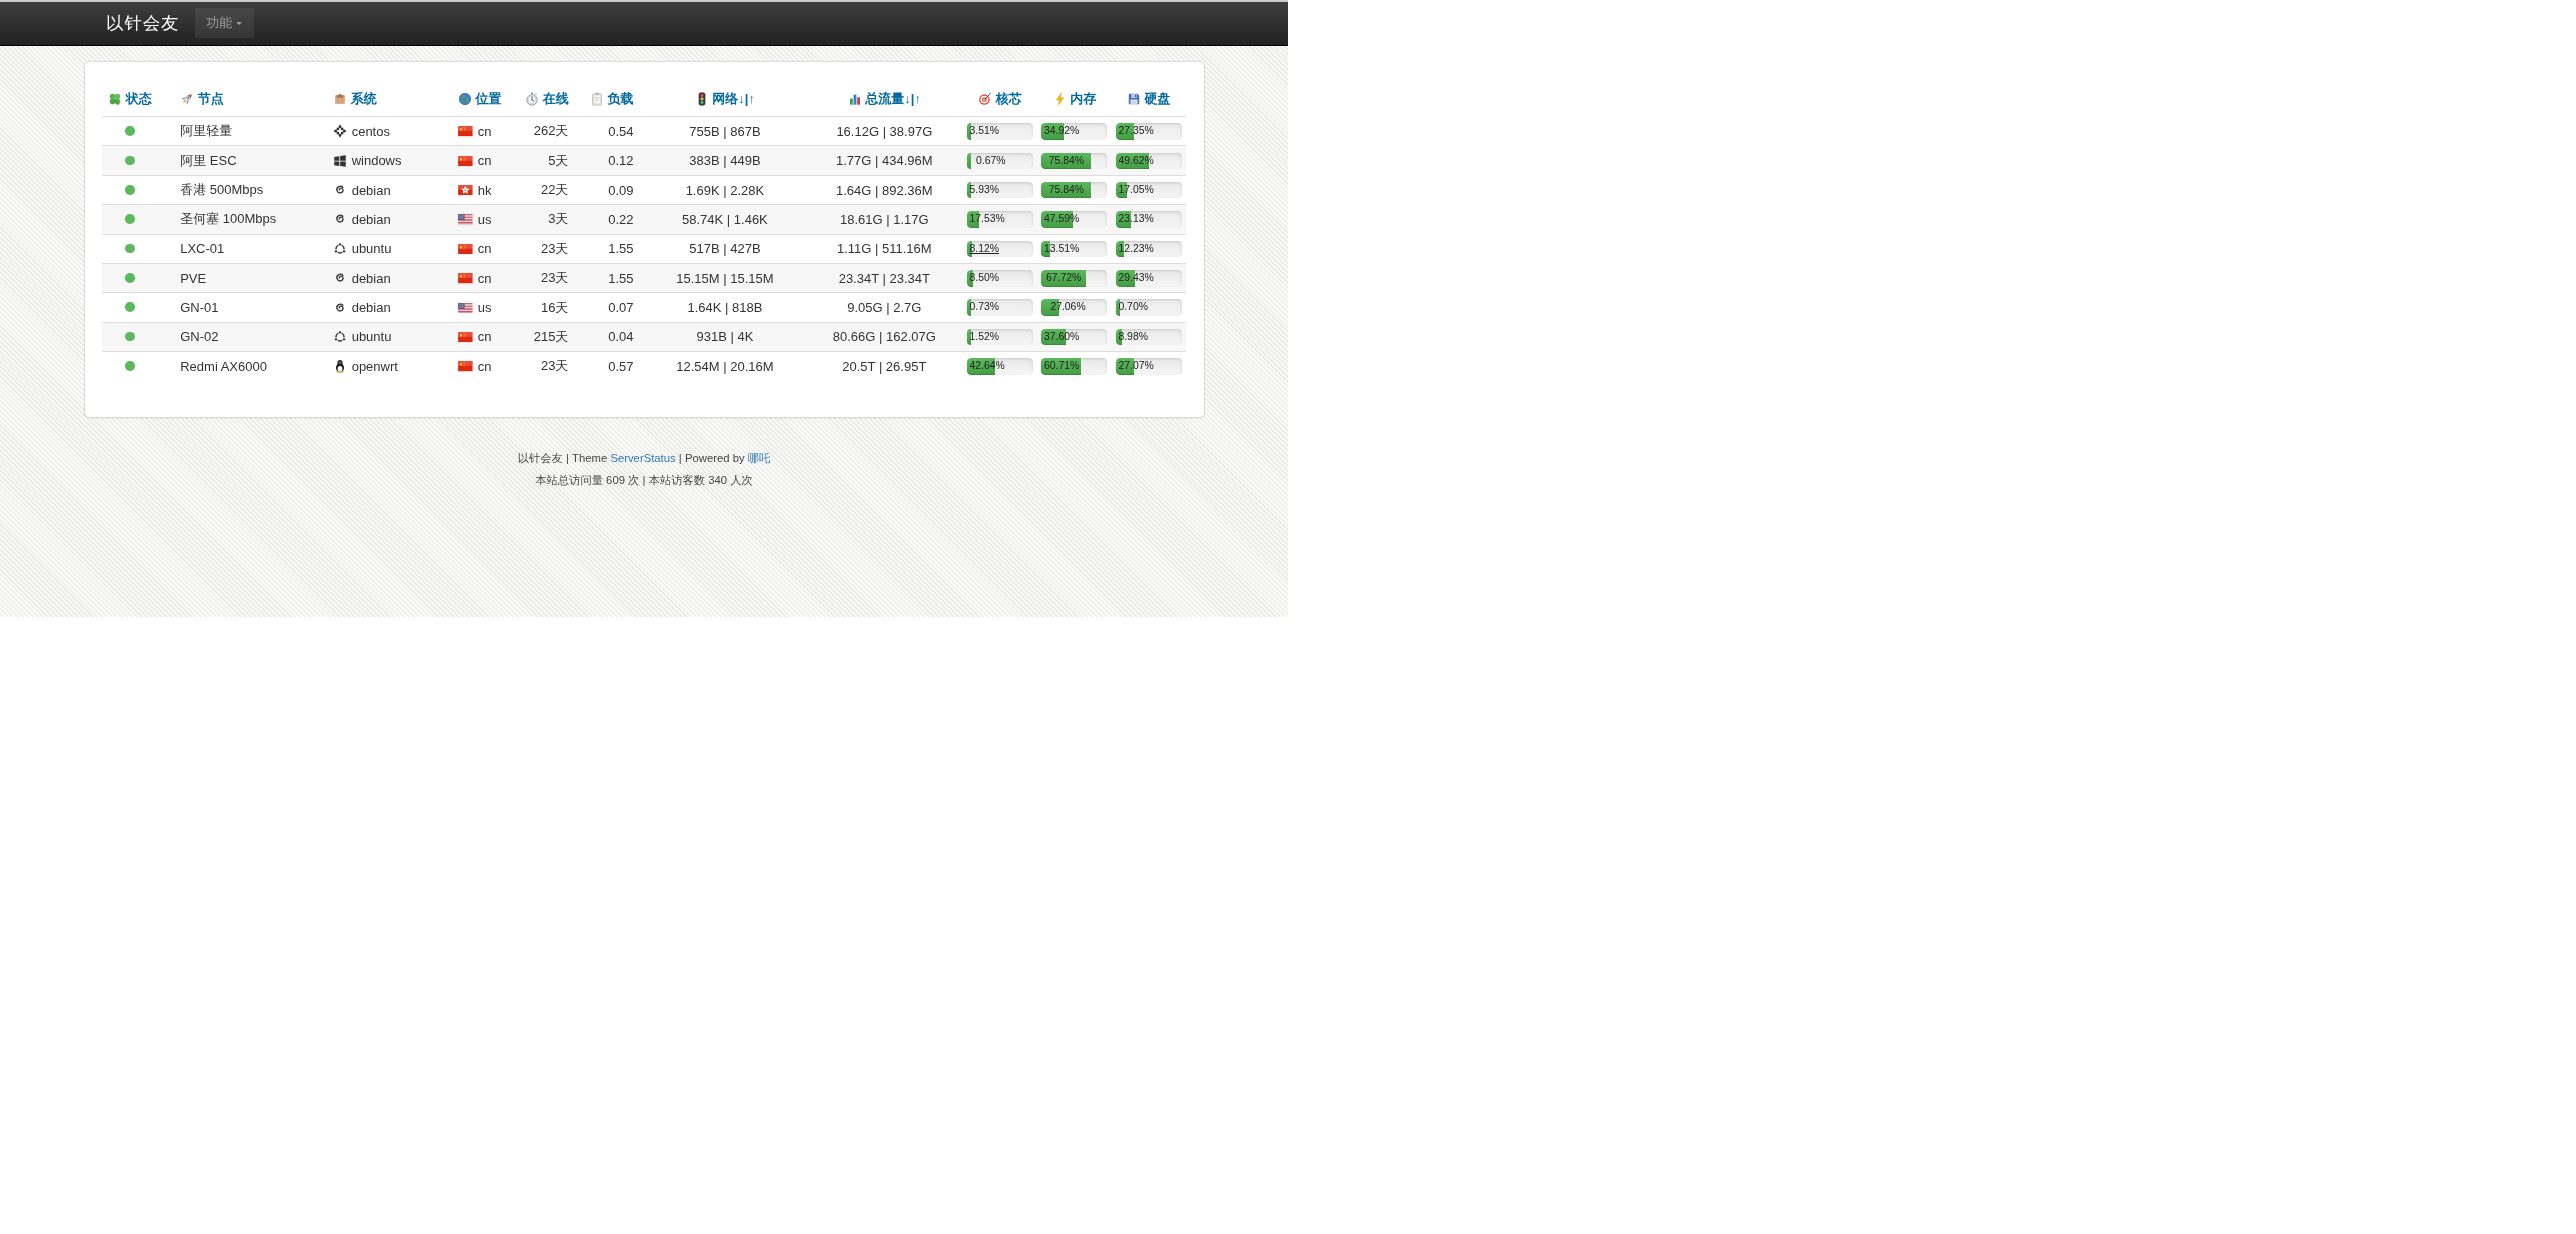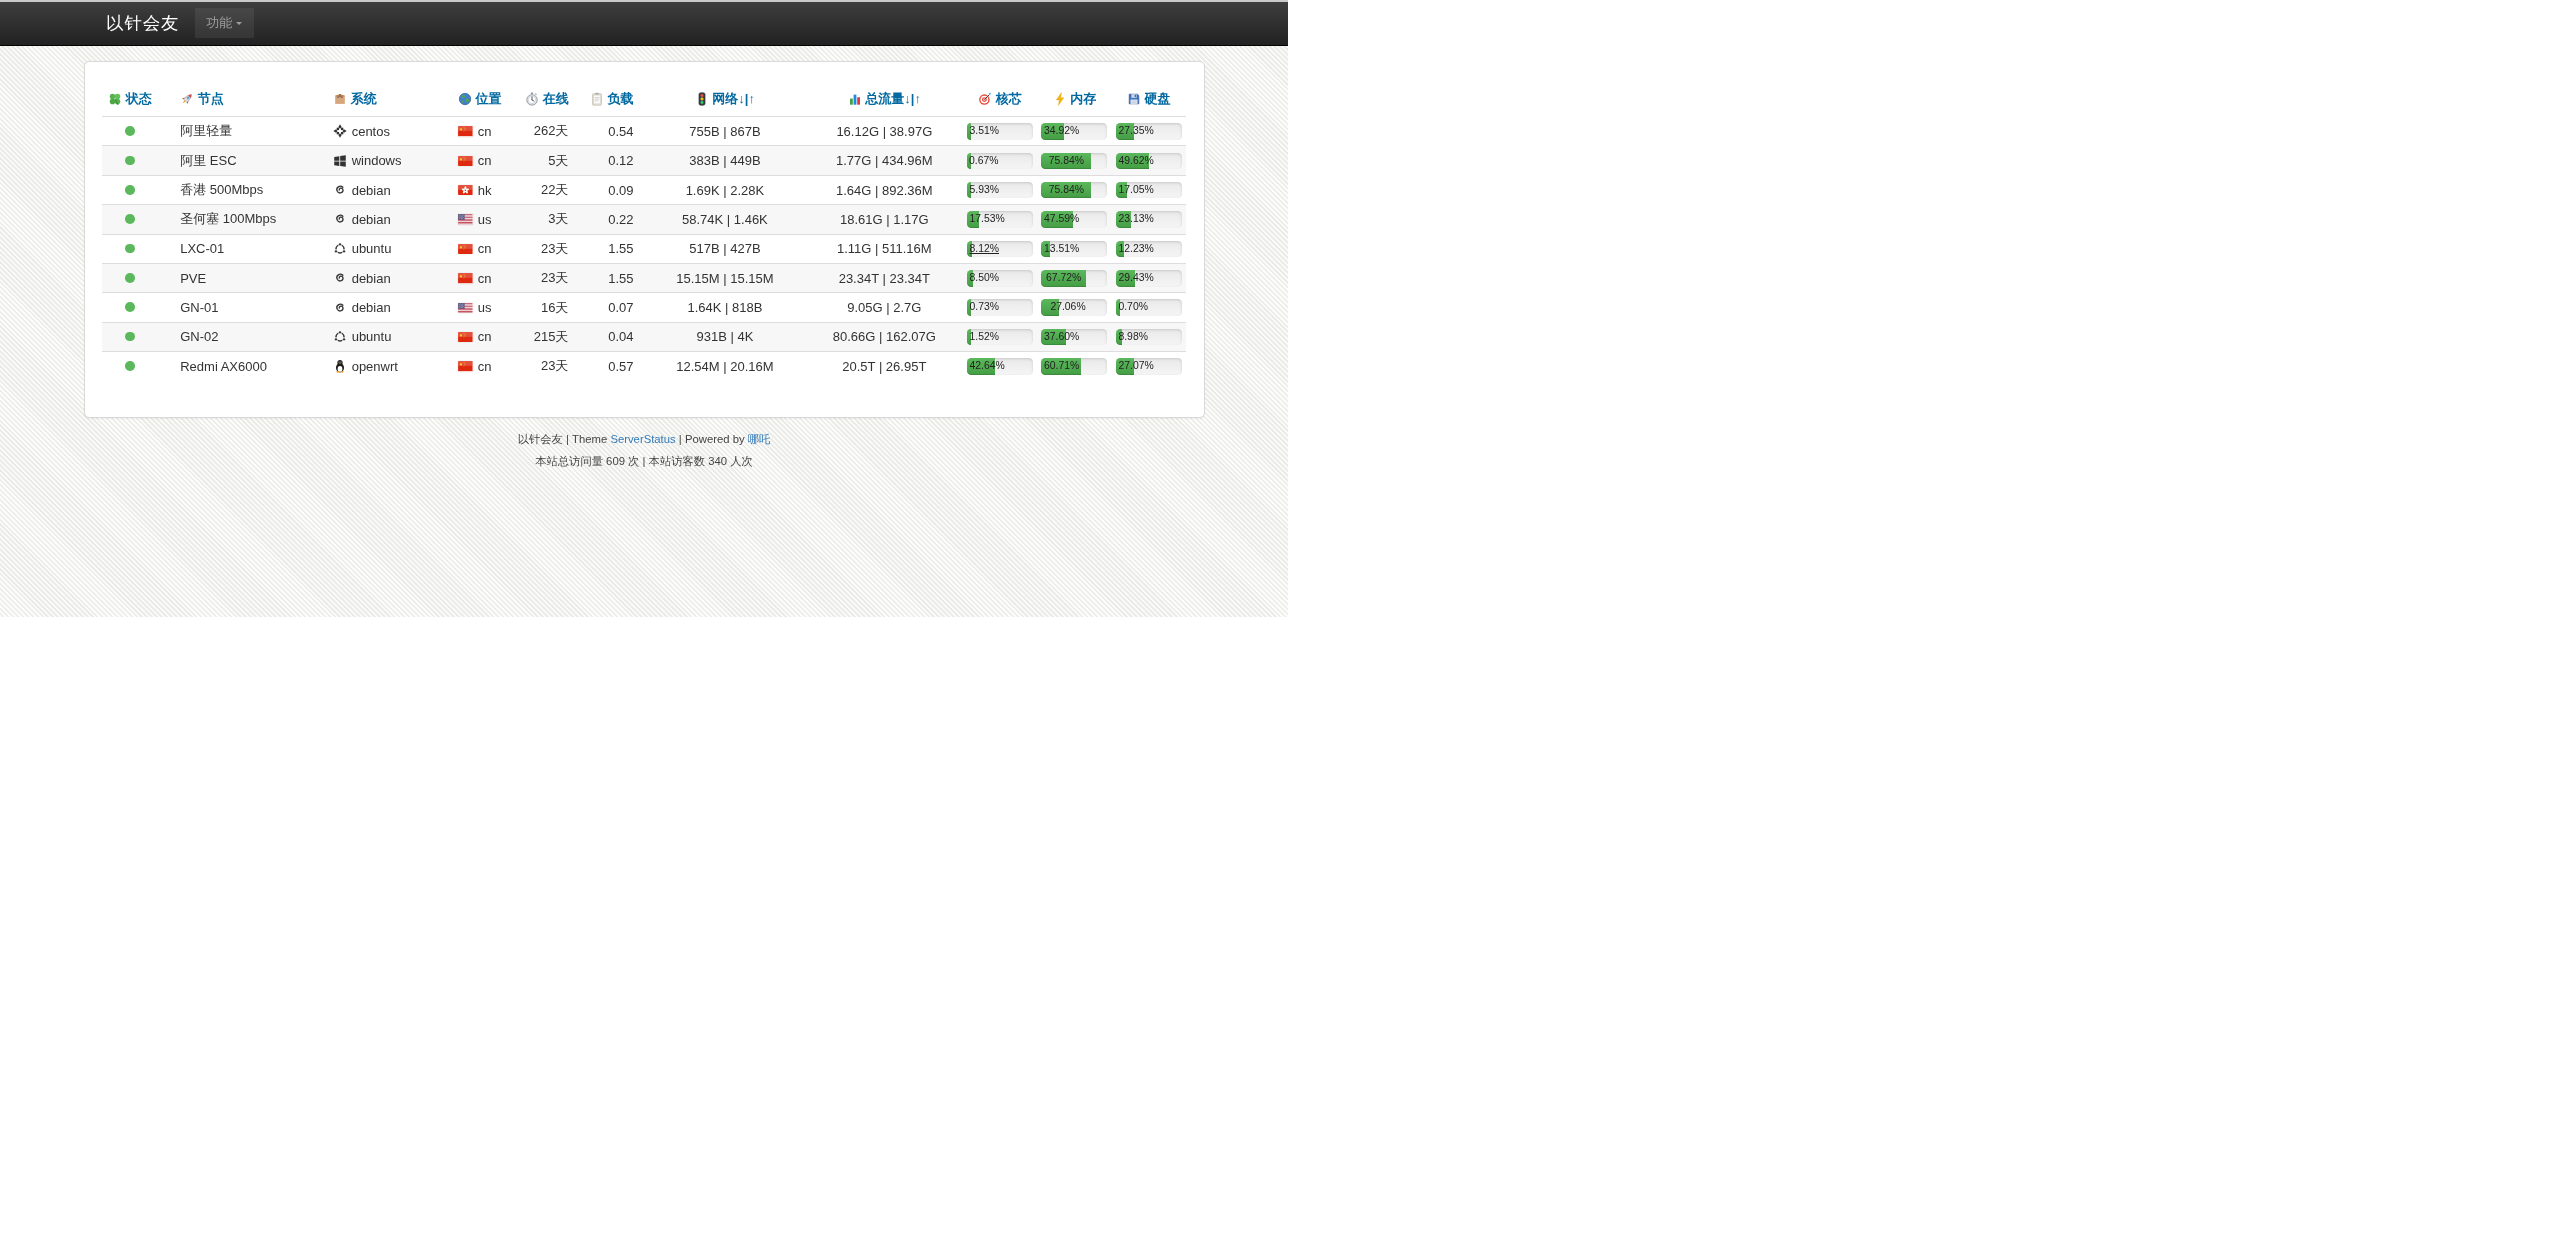--- a/index.html
+++ b/index.html
@@ -43,21 +43,21 @@
   .dot{width:9.6px;height:9.6px;border-radius:50%;background:#5cb85c;display:inline-block;}
   
   .progress{display:inline-block;width:66px;height:16.5px;position:relative;vertical-align:middle;
     background:linear-gradient(#e9e9e9,#f5f5f5);border-radius:4.3px;
     box-shadow:inset 0 0.9px 2.6px rgba(0,0,0,.15);text-align:left;}
   .progress-fill{position:absolute;left:0;top:0;height:100%;min-width:4.3px;
     background:linear-gradient(#5cb85c,#449d44);border-radius:4.3px 0 0 4.3px;
     box-shadow:inset 0 -0.9px 0 rgba(0,0,0,.12);}
   .plabel{position:absolute;top:0;line-height:16.5px;font-size:10.4px;color:#222;}
   
-  .footer{margin-top:14px;text-align:center;font-size:11.3px;color:#454545;}
+  .footer{margin-top:33px;text-align:center;font-size:11.3px;color:#454545;}
   .footer p{margin:0 0 7px;}
   .flink{color:#337ab7;text-decoration:none;cursor:pointer;}
   .hidden-defs{position:absolute;width:0;height:0;overflow:hidden;}
 </style>
 </head>
 <body>
 
 <svg class="hidden-defs" xmlns="http://www.w3.org/2000/svg" aria-hidden="true">
 <defs>
   <symbol id="sym-clover-icon" viewBox="0 0 16 16">
@@ -321,21 +321,21 @@
             <td><svg class="icon16 osicon" viewBox="0 0 16 16" width="14" height="14">
                 <use href="#sym-os-windows"></use>
               </svg><span>windows</span></td>
             <td><svg class="flag" viewBox="0 0 17 12" width="14.8" height="10.4">
                 <use href="#sym-flag-cn"></use>
               </svg><span>cn</span></td>
             <td>5天</td>
             <td>0.12</td>
             <td>383B | 449B</td>
             <td>1.77G | 434.96M</td>
-            <td><div class="progress"><div class="progress-fill" style="width:0.67%"></div><span class="plabel" style="left: 2px;">0.67%</span></div></td>
+            <td><div class="progress"><div class="progress-fill" style="width:0.67%"></div><span class="plabel" style="left: 9px;">0.67%</span></div></td>
             <td><div class="progress"><div class="progress-fill" style="width:75.84%"></div><span class="plabel" style="left: 7.4px;">75.84%</span></div></td>
             <td><div class="progress"><div class="progress-fill" style="width:49.62%"></div><span class="plabel" style="left: 2.6px;">49.62%</span></div></td>
           </tr>
           <tr>
             <td><span class="dot"></span></td>
             <td>香港 500Mbps</td>
             <td><svg class="icon16 osicon" viewBox="0 0 16 16" width="14" height="14">
                 <use href="#sym-os-debian"></use>
               </svg><span>debian</span></td>
             <td><svg class="flag" viewBox="0 0 17 12" width="14.8" height="10.4">

